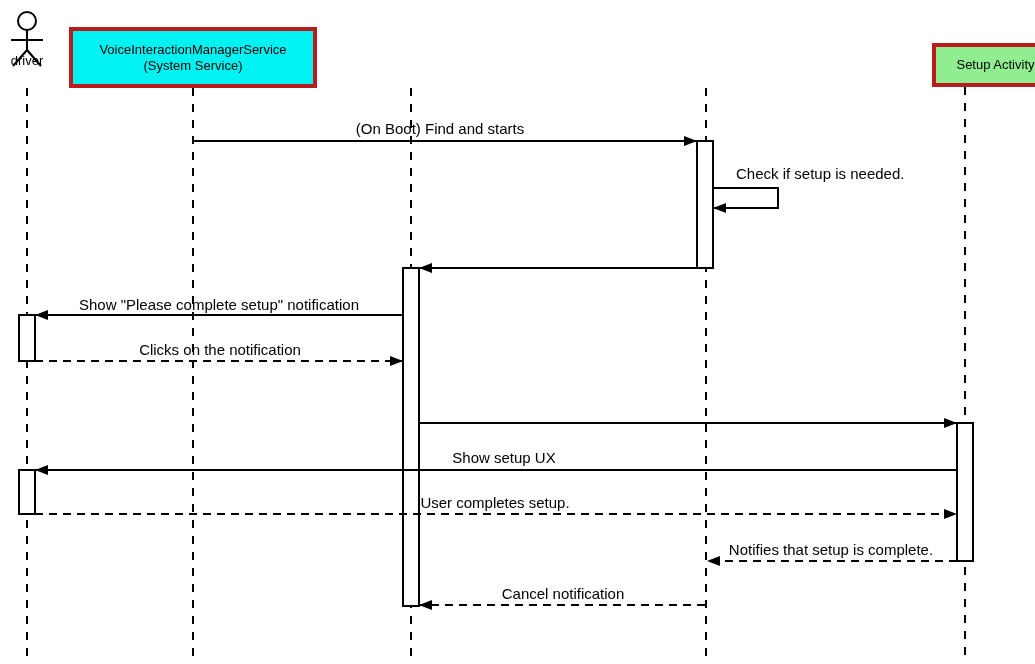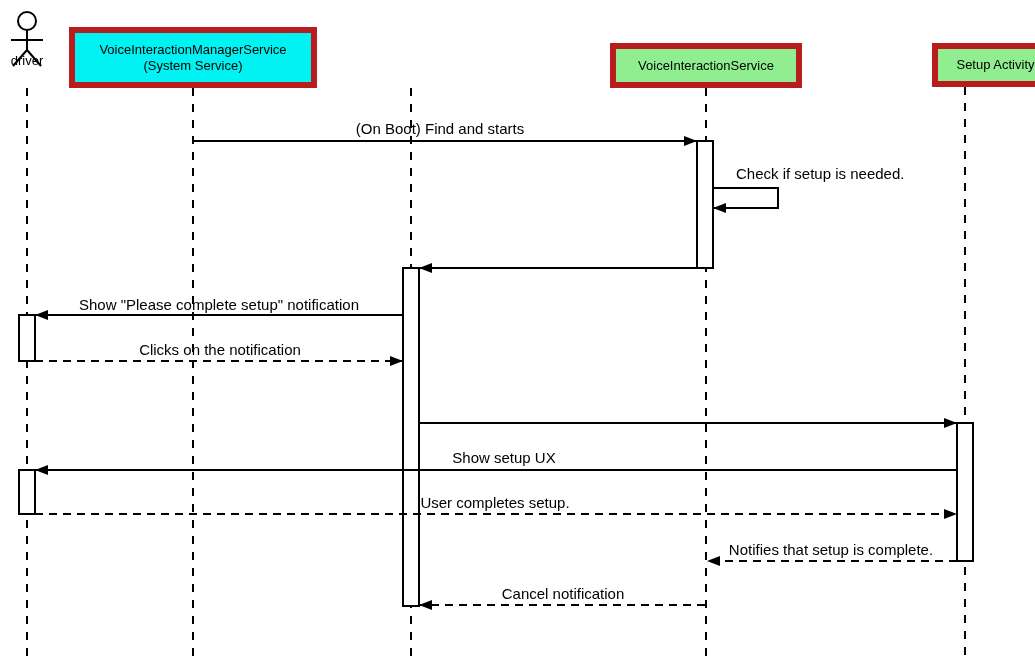--- a/index.html
+++ b/index.html
@@ -17,21 +17,21 @@
   }
   svg.layer {
     position: absolute;
     left: 0; top: 0;
     width: 1035px;
     height: 664px;
   }
   .participant {
     position: absolute;
     box-sizing: border-box;
-    border: 6px solid #b91c1c;
+    border: 4px solid #b91c1c;
     display: flex;
     align-items: center;
     justify-content: center;
     text-align: center;
     font-size: 13px;
     line-height: 16px;
     color: #000000;
     white-space: pre-line;
   }
   .participant.cyan  { background: #00f2f2; }
@@ -101,21 +101,20 @@
       <line x1="705" y1="605" x2="419" y2="605" stroke-dasharray="8,6" marker-end="url(#arrow)"></line>
     </g>
   </svg>
 
   <div class="actor-label" style="left:27px; top:53px;">driver</div>
 
   <div class="participant cyan" style="left:69px; top:27px; width:248px; height:61px;">VoiceInteractionManagerService
 (System Service)</div>
 
 
-  <div class="participant green" style="left:610px; top:43px; width:192px; height:45px;">VoiceInteractionService</div>
 
   <div class="participant green" style="left:903px; top:43px; width:127px; height:44px;margin-left:29px;">Setup Activity</div>
 
   <div class="msg-label centered" style="left:440px; top:121px;">(On Boot) Find and starts</div>
 
   <div class="msg-label" style="left:736px; top:166px;">Check if setup is needed.</div>
 
 
   <div class="msg-label centered" style="left:219px; top:297px;">Show "Please complete setup" notification</div>
 

